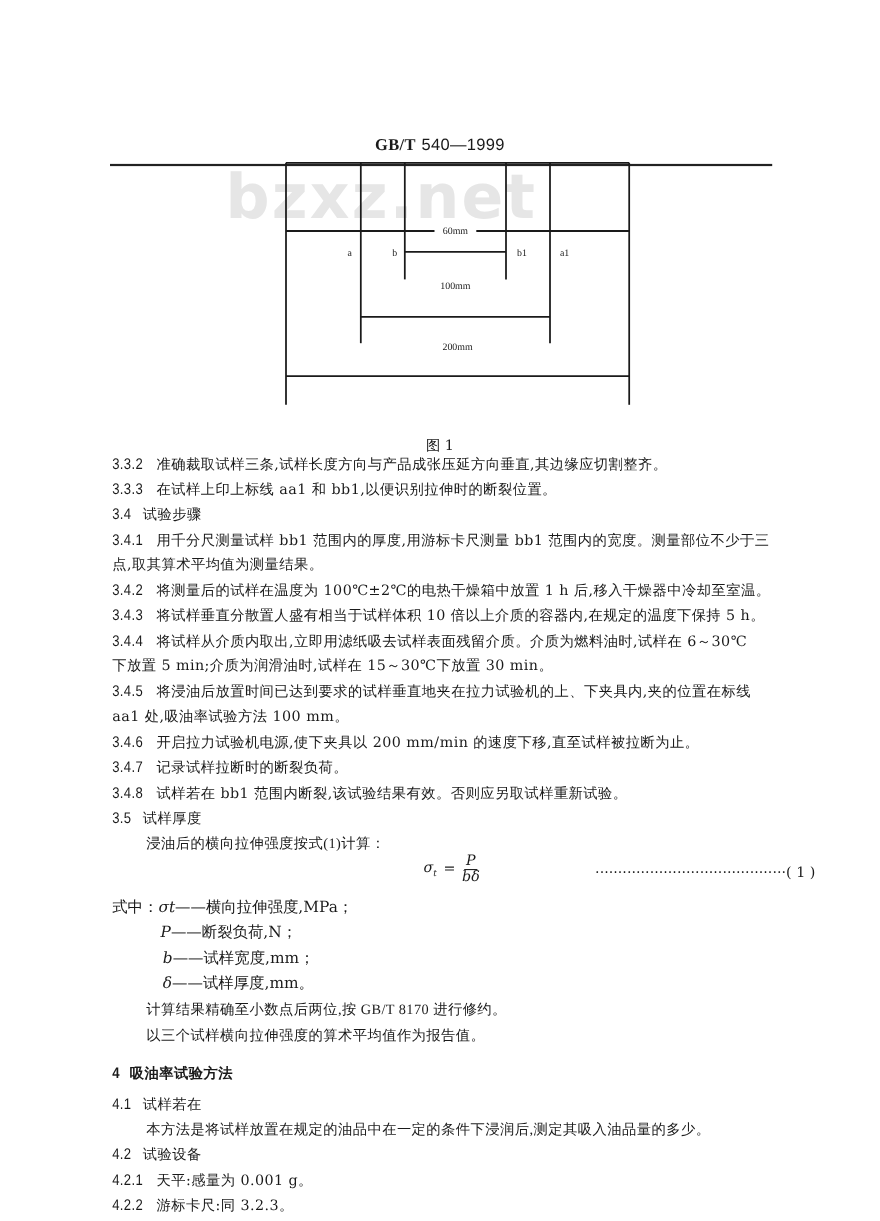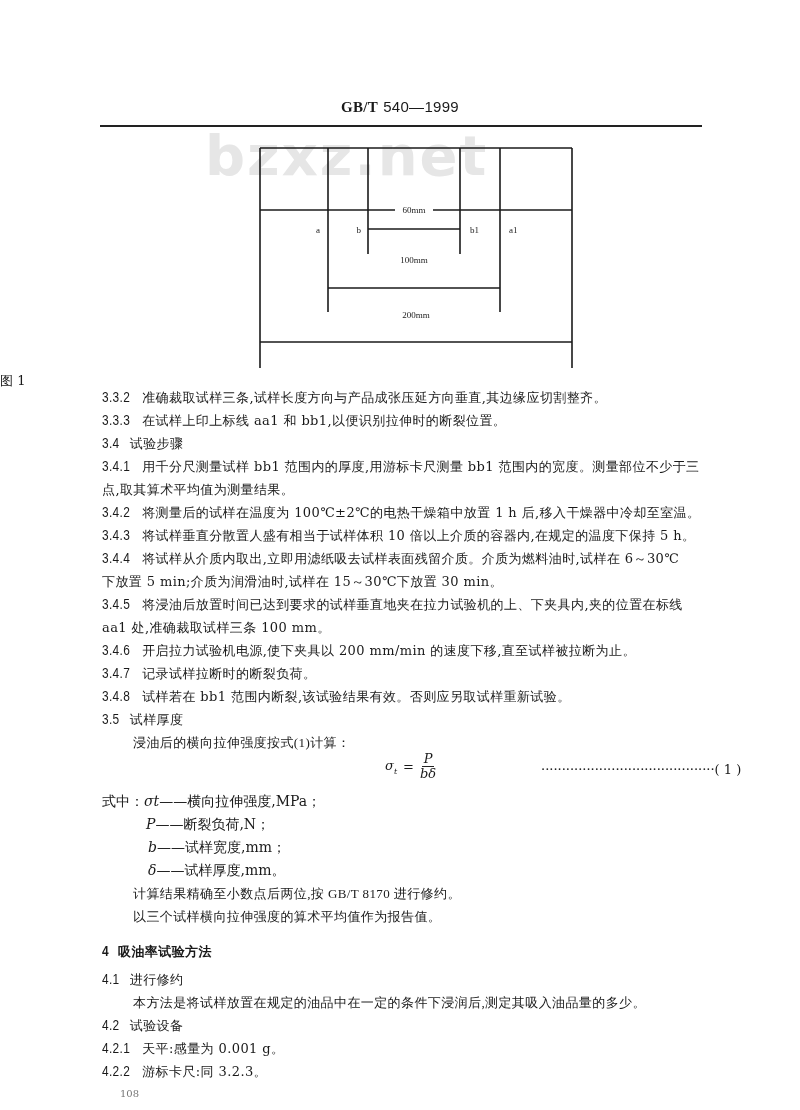--- a/index.html
+++ b/index.html
@@ -1,37 +1,37 @@
 <!DOCTYPE html>
 <html><head>
 <meta charset="utf-8">
 <style>
   html, body { margin: 0; padding: 0; }
   body {
     width: 800px; height: 1110px; position: relative; overflow: hidden;
     background: #ffffff; color: #1a1a1a;
     font-family: "DejaVu Serif", "Liberation Serif", serif;
   }
-  .abs { position: absolute; }
+  .abs { position: absolute; margin-top: 24px; }
   .header-title {
     left: 0; width: 800px; top: 98px; text-align: center;
     font-size: 15px; letter-spacing: 0.3px;
   }
   .header-title .gb { font-family: "Liberation Serif", serif; font-weight: bold; }
   .header-title .num { font-family: "Liberation Sans", sans-serif; }
   .header-rule { left: 100px; width: 602px; top: 125px; height: 2px; background: #222; }
 
   .watermark {
     left: 205px; top: 128px; font-family: "DejaVu Sans", sans-serif; font-weight: bold;
     font-size: 56px; color: #e6e6e6; letter-spacing: 2px; line-height: 1; z-index: 0;
   }
   svg.diagram { position: absolute; left: 0; top: 0; z-index: 1; }
   .dlabel { font-family: "Liberation Serif", serif; font-size: 9px; fill: #222; }
 
-  .fig-caption { left: 0; width: 800px; top: 372px; font-size: 13px; }
+  .fig-caption { left: 0; width: 800px; top: 372px; text-align: center; font-size: 13px; }
 
   .line {
     left: 102px; font-size: 13px; line-height: 17px; white-space: nowrap; letter-spacing: 0.4px;
   }
   .num-label {
     font-family: "Liberation Sans", sans-serif; font-size: 14px; display: inline-block;
     transform: scaleX(0.85); transform-origin: left center; margin-right: -2px;
   }
   .sec4 { font-weight: bold; }
   .indent { left: 133px; font-family: Liberation Serif, serif; }
@@ -110,21 +110,21 @@
 <div class="abs line" style="top:527px">
   <span class="num-label">3.4.3</span>&nbsp;&nbsp;<span>将试样垂直分散置人盛有相当于试样体积 10 倍以上介质的容器内,在规定的温度下保持 5 h。</span>
 </div>
 <div class="abs line" style="top:550px">
   <span class="num-label">3.4.4</span>&nbsp;&nbsp;<span>将试样从介质内取出,立即用滤纸吸去试样表面残留介质。介质为燃料油时,试样在 6～30℃</span>
 </div>
 <div class="abs line" style="top:573px">下放置 5 min;介质为润滑油时,试样在 15～30℃下放置 30 min。</div>
 <div class="abs line" style="top:596px">
   <span class="num-label">3.4.5</span>&nbsp;&nbsp;<span>将浸油后放置时间已达到要求的试样垂直地夹在拉力试验机的上、下夹具内,夹的位置在标线</span>
 </div>
-<div class="abs line" style="top:619px">aa1 处,准确裁取试样三条 100 mm。</div>
+<div class="abs line" style="top:619px">aa1 处,吸油率试验方法 100 mm。</div>
 <div class="abs line" style="top:642px">
   <span class="num-label">3.4.6</span>&nbsp;&nbsp;<span>开启拉力试验机电源,使下夹具以 200 mm/min 的速度下移,直至试样被拉断为止。</span>
 </div>
 <div class="abs line" style="top:665px">
   <span class="num-label">3.4.7</span>&nbsp;&nbsp;<span>记录试样拉断时的断裂负荷。</span>
 </div>
 <div class="abs line" style="top:688px">
   <span class="num-label">3.4.8</span>&nbsp;&nbsp;<span>试样若在 bb1 范围内断裂,该试验结果有效。否则应另取试样重新试验。</span>
 </div>
 <div class="abs line" style="top:711px">
@@ -158,21 +158,21 @@
   <span class="sym">δ</span><span>——</span><span>试样厚度,mm。</span>
 </div>
 
 <div class="abs line indent" style="top:885px">计算结果精确至小数点后两位,按 GB/T 8170 进行修约。</div>
 <div class="abs line indent" style="top:908px">以三个试样横向拉伸强度的算术平均值作为报告值。</div>
 
 <div class="abs line sec4" style="top:943px">
   <span class="num-label">4</span>&nbsp;&nbsp;<span>吸油率试验方法</span>
 </div>
 <div class="abs line" style="top:971px">
-  <span class="num-label">4.1</span>&nbsp;&nbsp;<span>进行修约</span>
+  <span class="num-label">4.1</span>&nbsp;&nbsp;<span>试样若在</span>
 </div>
 <div class="abs line indent" style="top:994px">本方法是将试样放置在规定的油品中在一定的条件下浸润后,测定其吸入油品量的多少。</div>
 <div class="abs line" style="top:1017px">
   <span class="num-label">4.2</span>&nbsp;&nbsp;<span>试验设备</span>
 </div>
 <div class="abs line" style="top:1040px">
   <span class="num-label">4.2.1</span>&nbsp;&nbsp;<span>天平:感量为 0.001 g。</span>
 </div>
 <div class="abs line" style="top:1063px">
   <span class="num-label">4.2.2</span>&nbsp;&nbsp;<span>游标卡尺:同 3.2.3。</span>

